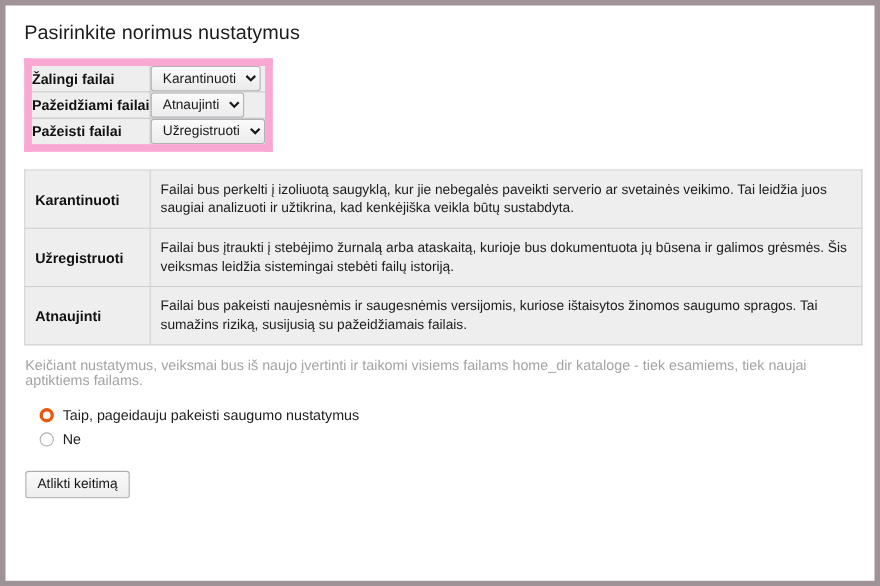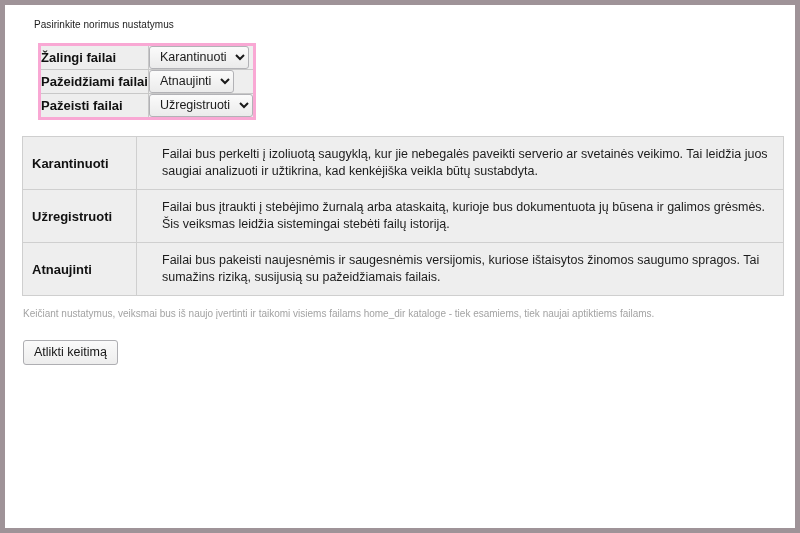--- a/index.html
+++ b/index.html
@@ -22,36 +22,36 @@
     box-sizing: border-box;
     width: 800px;
     height: 533px;
     border: 5px solid #9f9398;
     background: #ffffff;
     padding: 11px 13px 0 13px;
     overflow: hidden;
   }
 
   .page-title {
-    font-size: 10px;
-    color: #1c1c1c;
-    margin: 3px 0 13px 16px;
+    font-size: 18px;
+    color: #1c1c1c;
+    margin: 3px 0 13px 4px;
     letter-spacing: 0.05px;
   }
 
   
   table.settings-table,
   table.actions-table {
     border-collapse: collapse;
     border-spacing: 0;
   }
 
   table.settings-table {
-    margin: 0 0 0 20px;
-    border: 3px solid #f9a8d4;
+    margin: 0 0 0 4px;
+    border: 7px solid #f9a8d4;
   }
   table.settings-table td {
     border: 1px solid #c8c8c8;
     background: #eeeeee;
     padding: 0;
     vertical-align: middle;
   }
   td.setting-label {
     font-weight: bold;
     font-size: 13px;
@@ -96,28 +96,28 @@
     font-size: 13px;
     color: #111;
     padding: 10px 8px 10px 9px;
     white-space: nowrap;
     vertical-align: middle;
   }
   td.action-desc {
     font-size: 12.5px;
     line-height: 17px;
     color: #1c1c1c;
-    padding: 9px 10px 9px 25px;
+    padding: 9px 10px 9px 9px;
     vertical-align: middle;
   }
 
   
   .footnote {
     margin: 11px 0 0 5px;
-    font-size: 10px;
+    font-size: 13px;
     color: #a3a3a3;
     line-height: 14px;
   }
 
   
   .confirm-question {
     margin: 14px 0 0 5px;
     font-size: 13px;
     color: #1c1c1c;
   }
@@ -217,18 +217,28 @@
       <tr>
         <td class="action-name">Atnaujinti</td>
         <td class="action-desc">Failai bus pakeisti naujesnėmis ir saugesnėmis versijomis, kuriose ištaisytos žinomos saugumo spragos. Tai sumažins riziką, susijusią su pažeidžiamais failais.</td>
       </tr>
     </tbody>
   </table>
 
   <div class="footnote">Keičiant nustatymus, veiksmai bus iš naujo įvertinti ir taikomi visiems failams home_dir kataloge - tiek esamiems, tiek naujai aptiktiems failams.</div>
 
 
+  <div class="radio-group">
+    <div class="radio-row">
+      <span class="radio-mark on"></span>
+      <span class="radio-label">Taip, pageidauju pakeisti saugumo nustatymus</span>
+    </div>
+    <div class="radio-row">
+      <span class="radio-mark off"></span>
+      <span class="radio-label">Ne</span>
+    </div>
+  </div>
 
   <div class="submit-wrap">
     <button class="submit-btn">Atlikti keitimą</button>
   </div>
 
 </div>
 
 </body></html>

